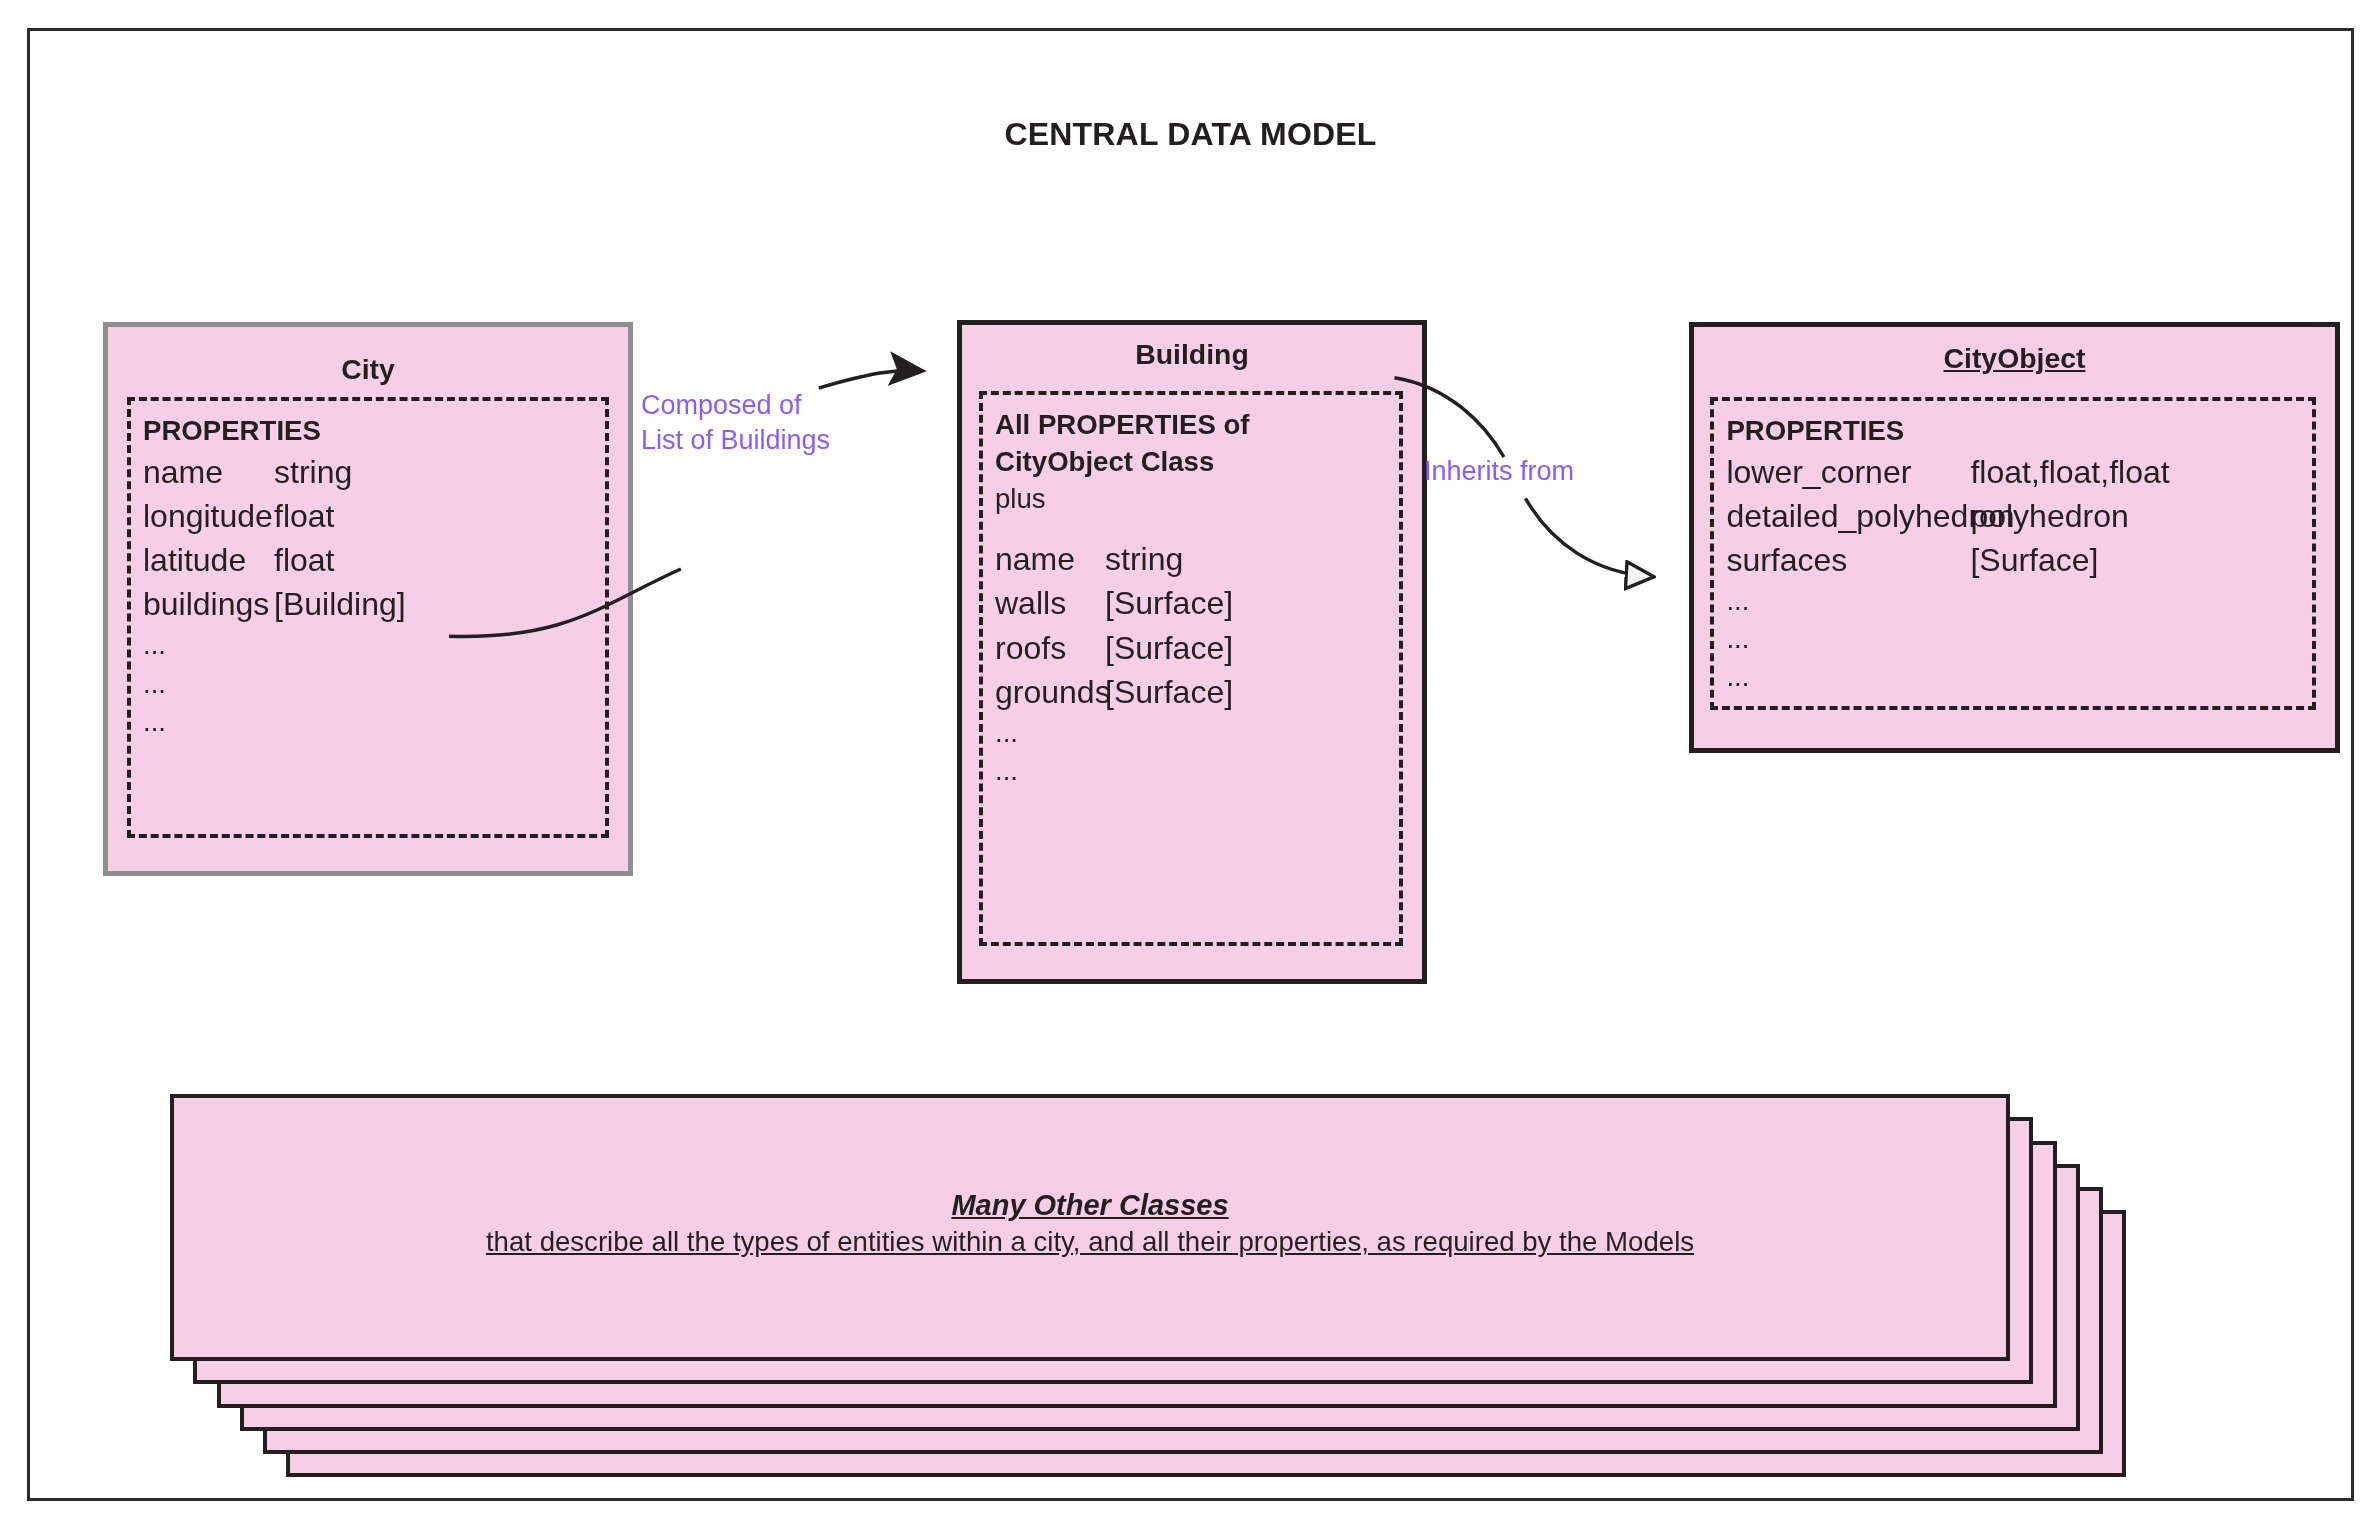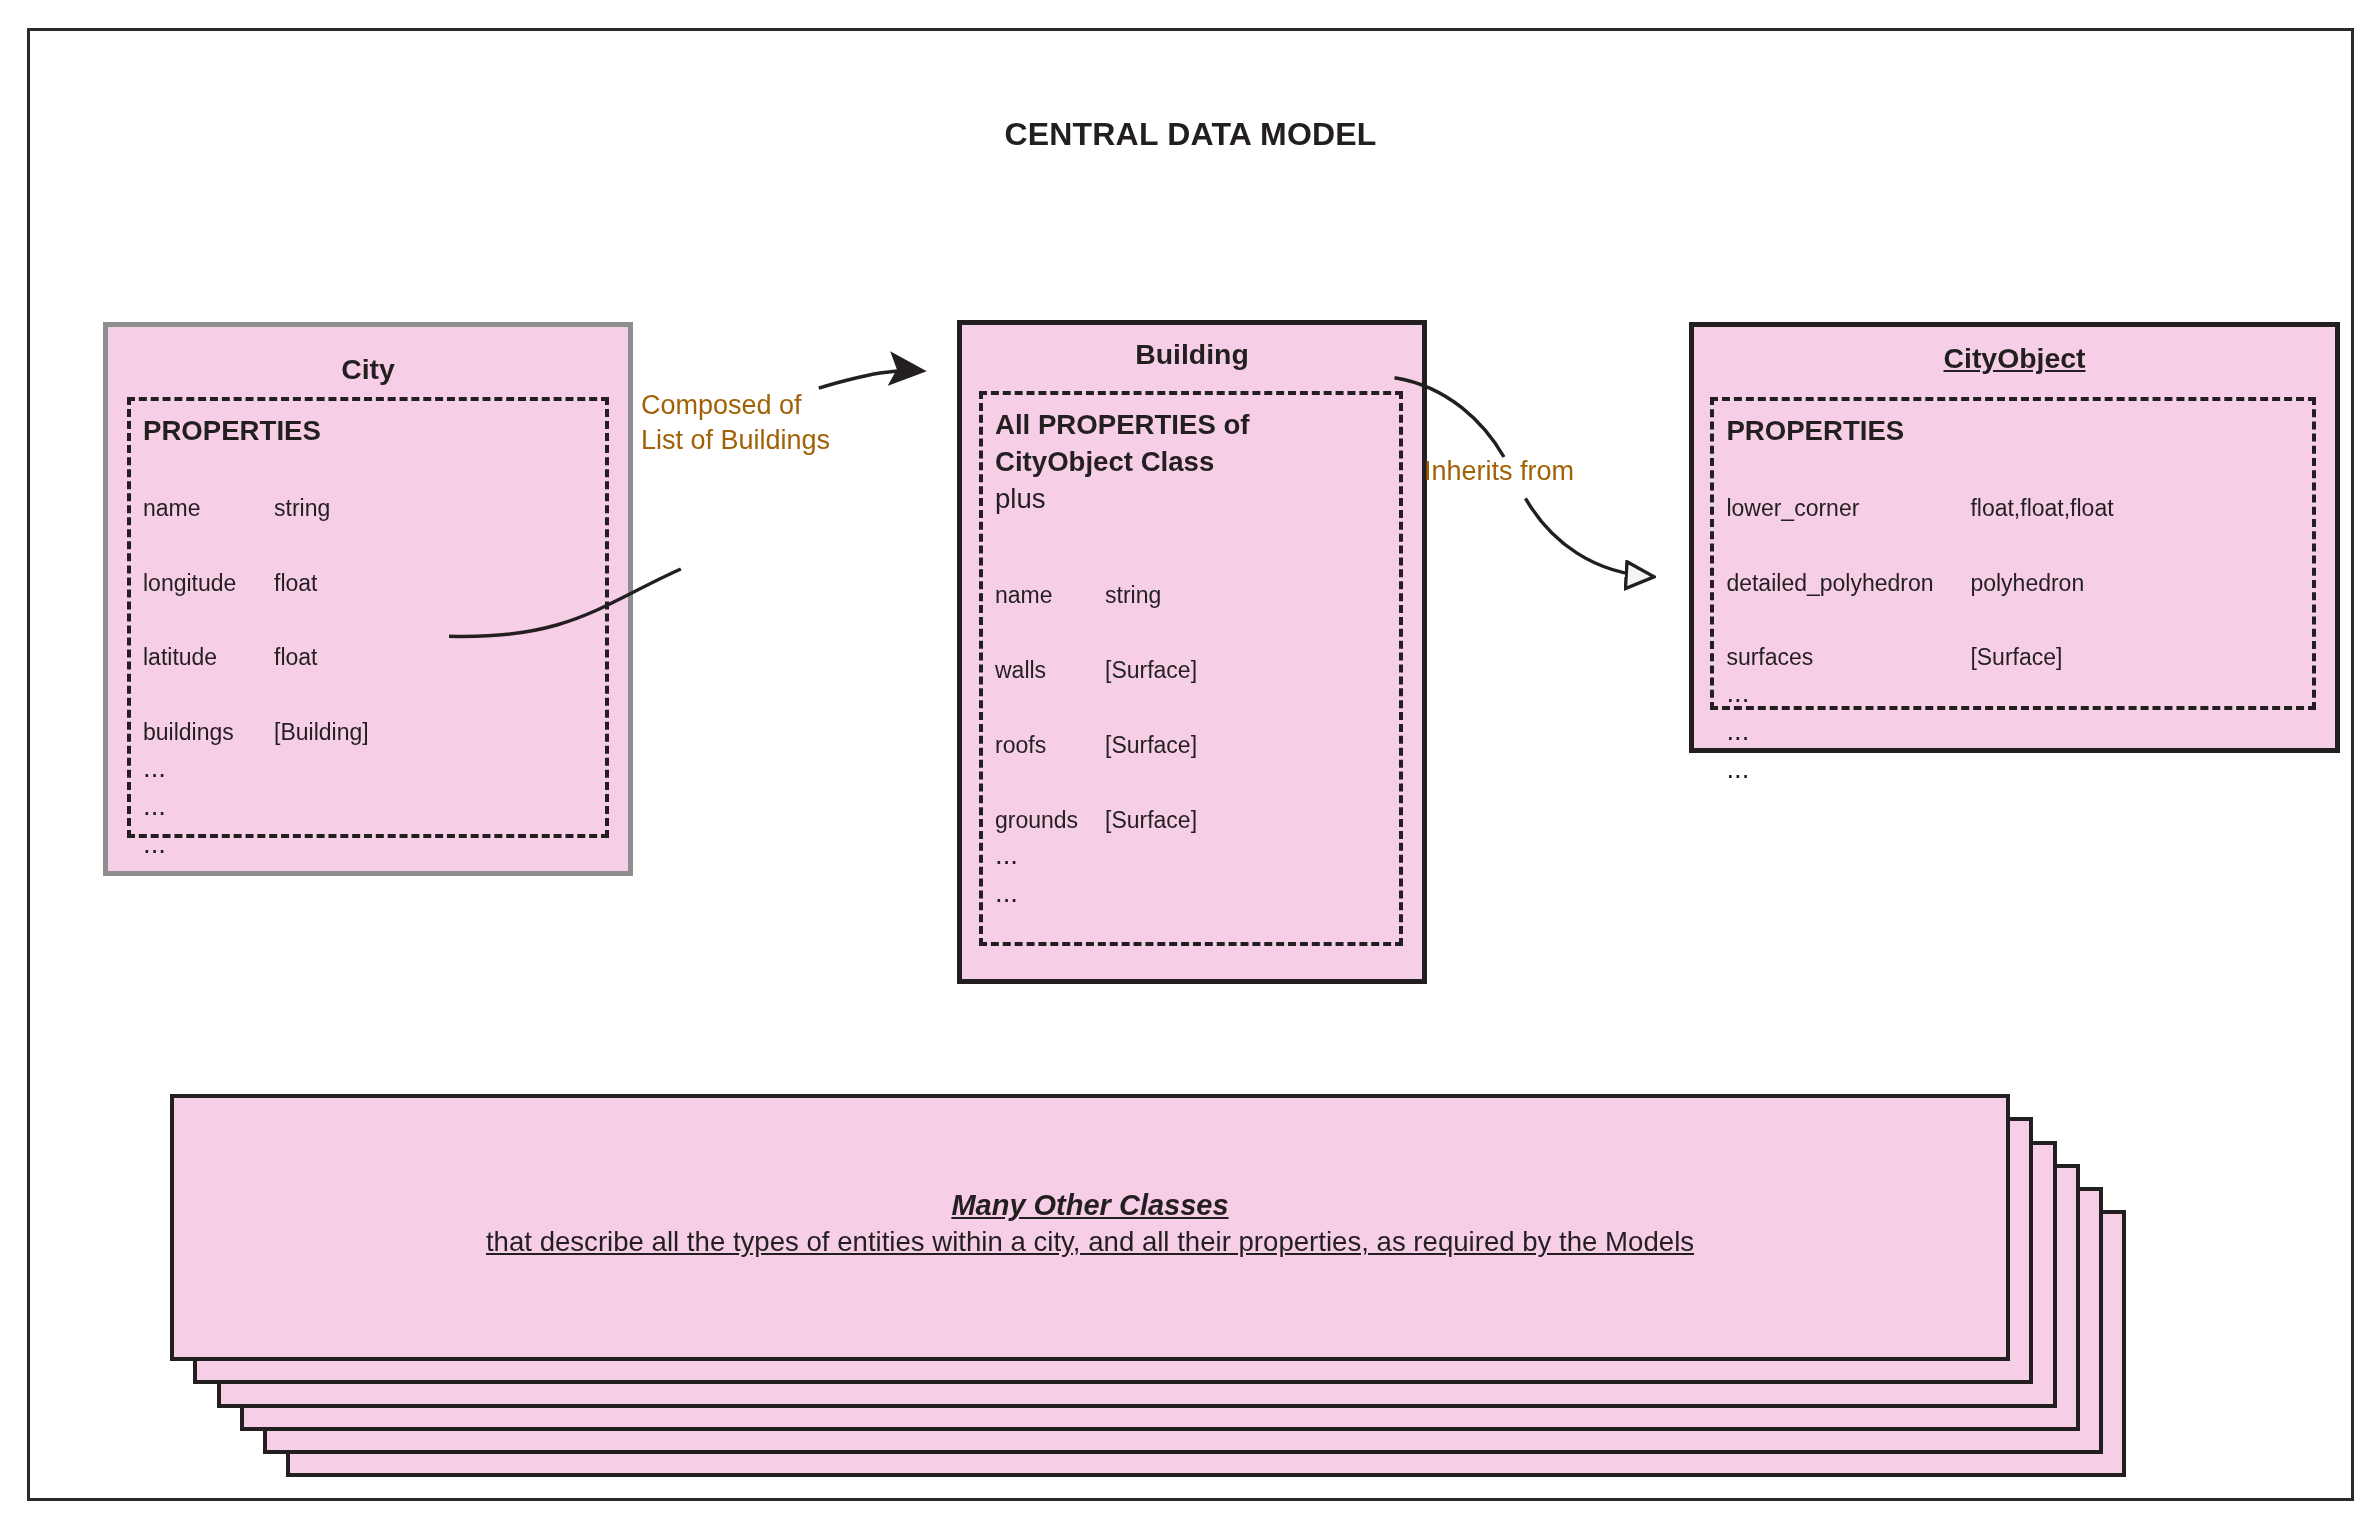--- a/index.html
+++ b/index.html
@@ -17,21 +17,21 @@
 
   
   .classbox{position:absolute;box-sizing:border-box;background:#f6cfe6;}
   .classbox.gray{border:5.2px solid #8e8e8e;}
   .classbox.black{border:5.2px solid #231f20;}
   .cls-title{text-align:center;font-weight:bold;font-size:28.4px;line-height:1.1;}
   .props{position:absolute;box-sizing:border-box;
          border:4.3px dashed #231f20;}
   .props-inner{padding:12px 0 0 12px;}
   .props-head{font-weight:bold;font-size:27.6px;line-height:1.32;}
-  .prow{display:flex;font-size:23px;line-height:1.38;white-space:pre;margin-top:43px;}
+  .prow{display:flex;font-size:32px;line-height:1.38;white-space:pre;}
   .prow .pname{display:inline-block;}
   .prow .ptype{display:inline-block;}
   .dots{font-size:27.6px;line-height:1.38;}
   .spacer{height:19px;}
 
   
   #box-city{left:73px;top:291px;width:530px;height:554px;}
   #box-city .cls-title{margin-top:27px;}
   #box-city .props{left:19px;top:70px;right:19px;bottom:33px;}
   #box-city .prow .pname{width:131px;}
@@ -40,21 +40,21 @@
   #box-building .cls-title{margin-top:13.8px;}
   #box-building .props{left:17px;top:66px;right:19px;bottom:33px;}
   #box-building .prow .pname{width:110px;}
 
   #box-cityobject{left:1659px;top:291px;width:651px;height:431px;text-decoration:underline;}
   #box-cityobject .cls-title{margin-top:15.5px;}
   #box-cityobject .props{left:16.4px;top:70px;right:19px;bottom:38px;}
   #box-cityobject .prow .pname{width:244px;}
 
   
-  .conn-label{position:absolute;font-size:27px;line-height:1.30;color:#a16207;}
+  .conn-label{position:absolute;font-size:27px;line-height:1.30;color:#8b5cf6;}
   #lbl-composed{left:641px;top:388px;width:259px;text-align:left;}
   #lbl-inherits{left:1424px;top:454px;width:241px;text-align:left;}
 
   #connectors{position:absolute;left:0;top:0;width:2377px;height:1538px;
               pointer-events:none;}
 
   
   #stack{position:absolute;left:140px;top:1063px;width:2000px;height:371px;}
   .card{position:absolute;box-sizing:border-box;background:#f6cfe6;
         border:4.3px solid #231f20;width:1840px;height:267px;text-decoration:underline;}

